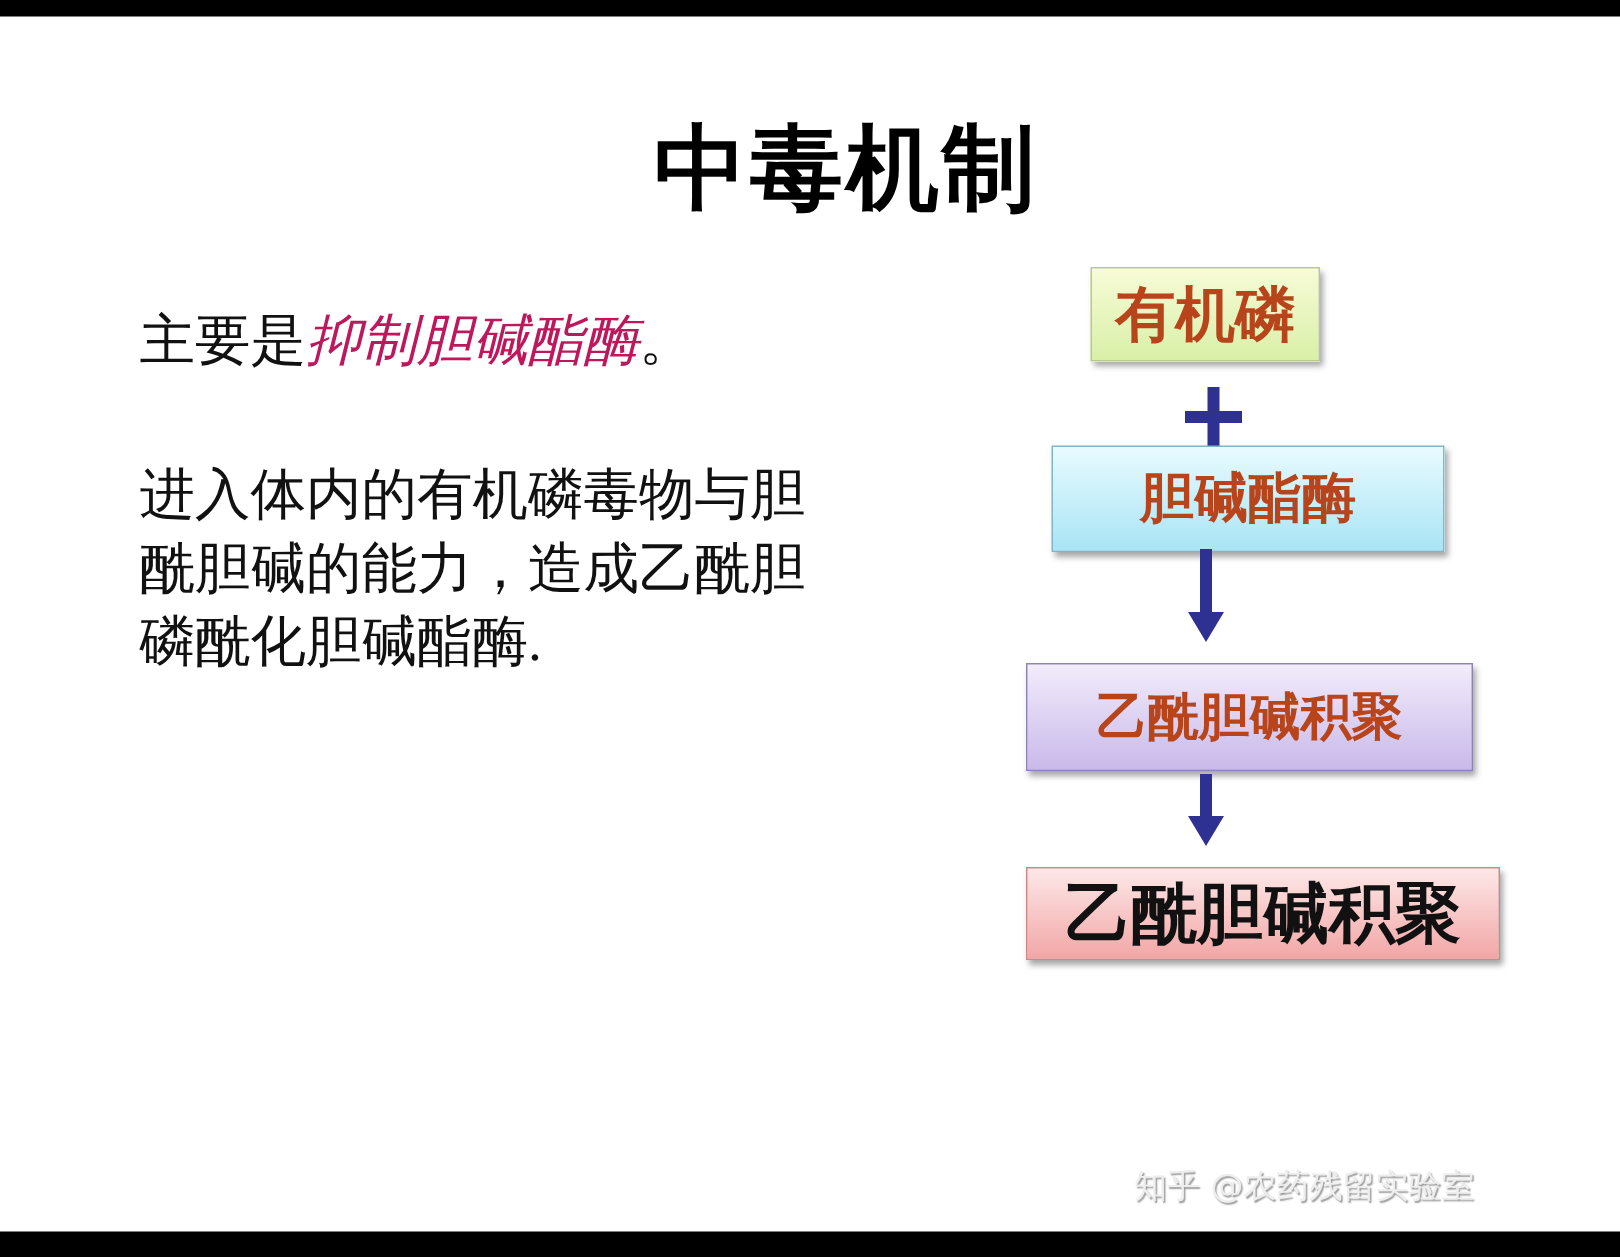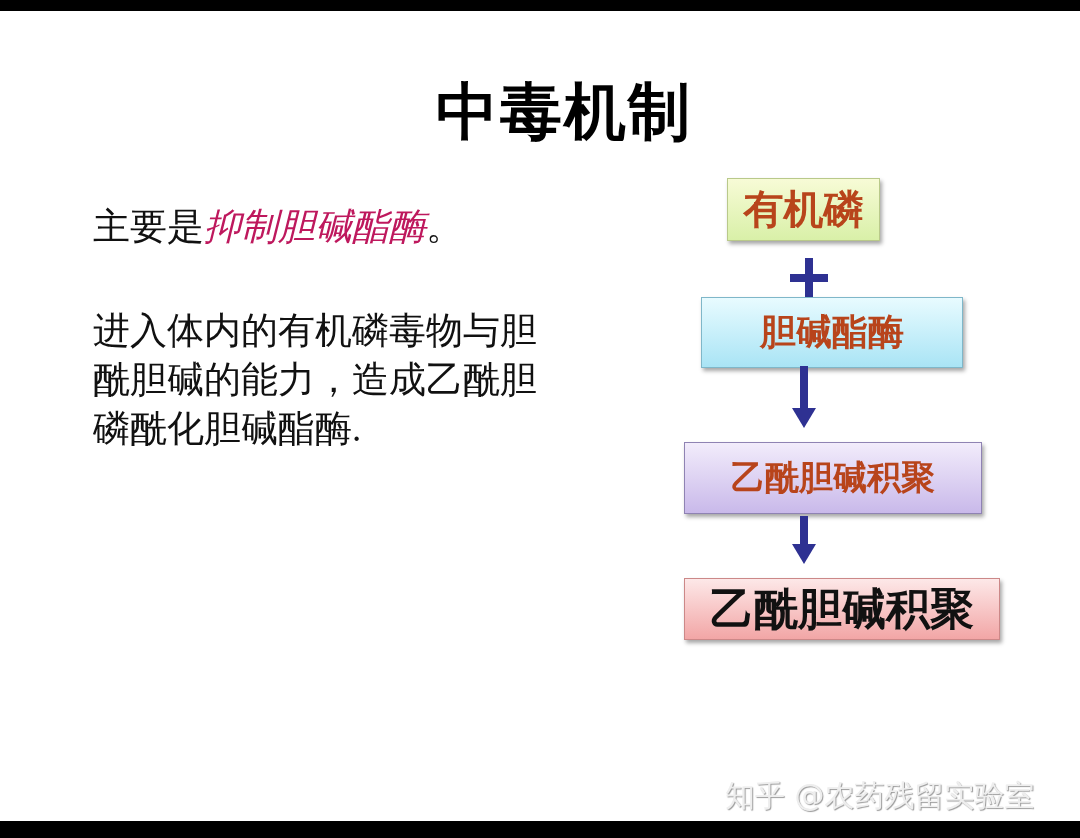--- a/index.html
+++ b/index.html
@@ -47,21 +47,21 @@
     .box4 {
       left: 684px; top: 578px; width: 316px; height: 62px;
       background: linear-gradient(#fde8e8, #f2a6a6);
       border: 1px solid #c88; color: #111; font-size: 44px;
     }
     .plus { position: absolute; left: 790px; top: 258px; width: 38px; height: 40px; }
     .arrow { position: absolute; width: 26px; }
     .arrow1 { left: 791px; top: 366px; height: 62px; }
     .arrow2 { left: 791px; top: 516px; height: 48px; }
     .watermark {
-      position: absolute; left: 725px; top: 776px; font-size: 30px;
+      position: absolute; left: 756px; top: 776px; font-size: 22px;
       color: #eeeeee; text-shadow: 1px 1px 1px #9a9a9a;
       font-family: "DejaVu Sans", "Liberation Sans", sans-serif; white-space: nowrap;
     }
   </style>
 </head>
 <body>
 
 <div class="bar-top"></div>
 
 <div class="title">中毒机制</div>

